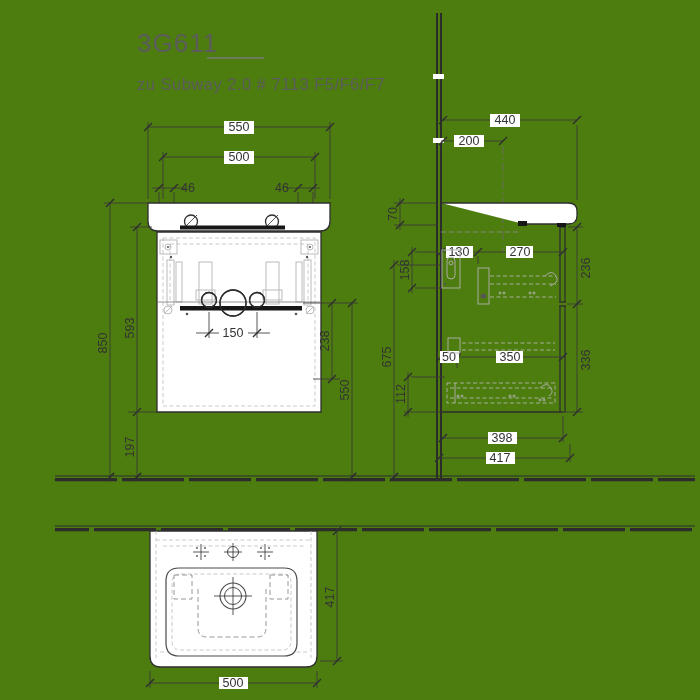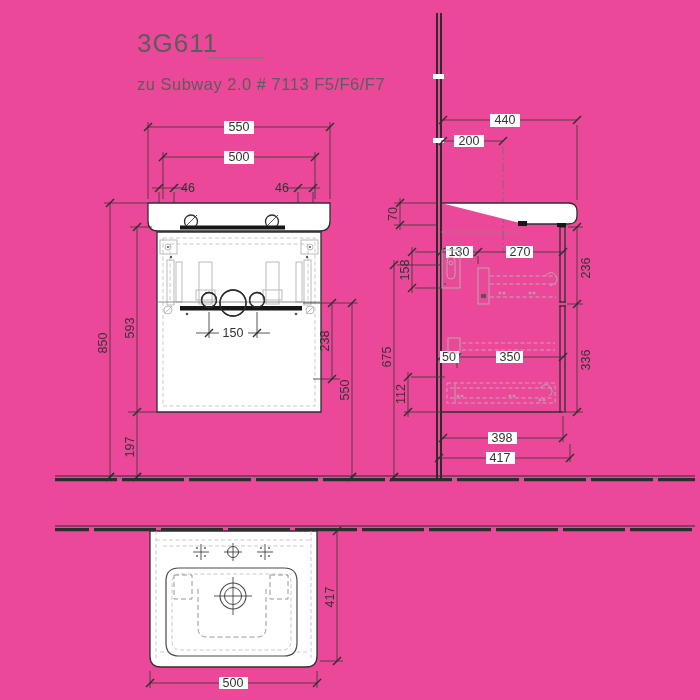--- a/index.html
+++ b/index.html
@@ -1,16 +1,16 @@
 <!DOCTYPE html>
 <html><head>
 <meta charset="utf-8">
 <style>
   html,body{margin:0;padding:0;background:#fff;}
-  .page{width:700px;height:700px;background:#ec4899;position:relative;font-family:"Liberation Sans",sans-serif;}
+  .page{width:700px;height:700px;background:#4d7c0f;position:relative;font-family:"Liberation Sans",sans-serif;}
   svg{display:block;}
   
   .ln{stroke:#2f2f2f;stroke-width:1.3;fill:none;stroke-linecap:square;}
   .lnf{stroke:#2f2f2f;stroke-width:1.3;fill:#fff;stroke-linecap:square;}
   .thin{stroke:#3a3a3a;stroke-width:0.85;fill:none;}
   .dim{stroke:#3a3a3a;stroke-width:0.85;fill:none;}
   .tk{stroke:#2f2f2f;stroke-width:1.4;}
   .dash{stroke:#8d8d8d;stroke-width:0.9;fill:none;stroke-dasharray:5 3;}
   .lt{stroke:#b3b3b3;stroke-width:0.9;fill:none;}
   .ltd{stroke:#bcbcbc;stroke-width:0.8;fill:none;stroke-dasharray:4 2.5;}

